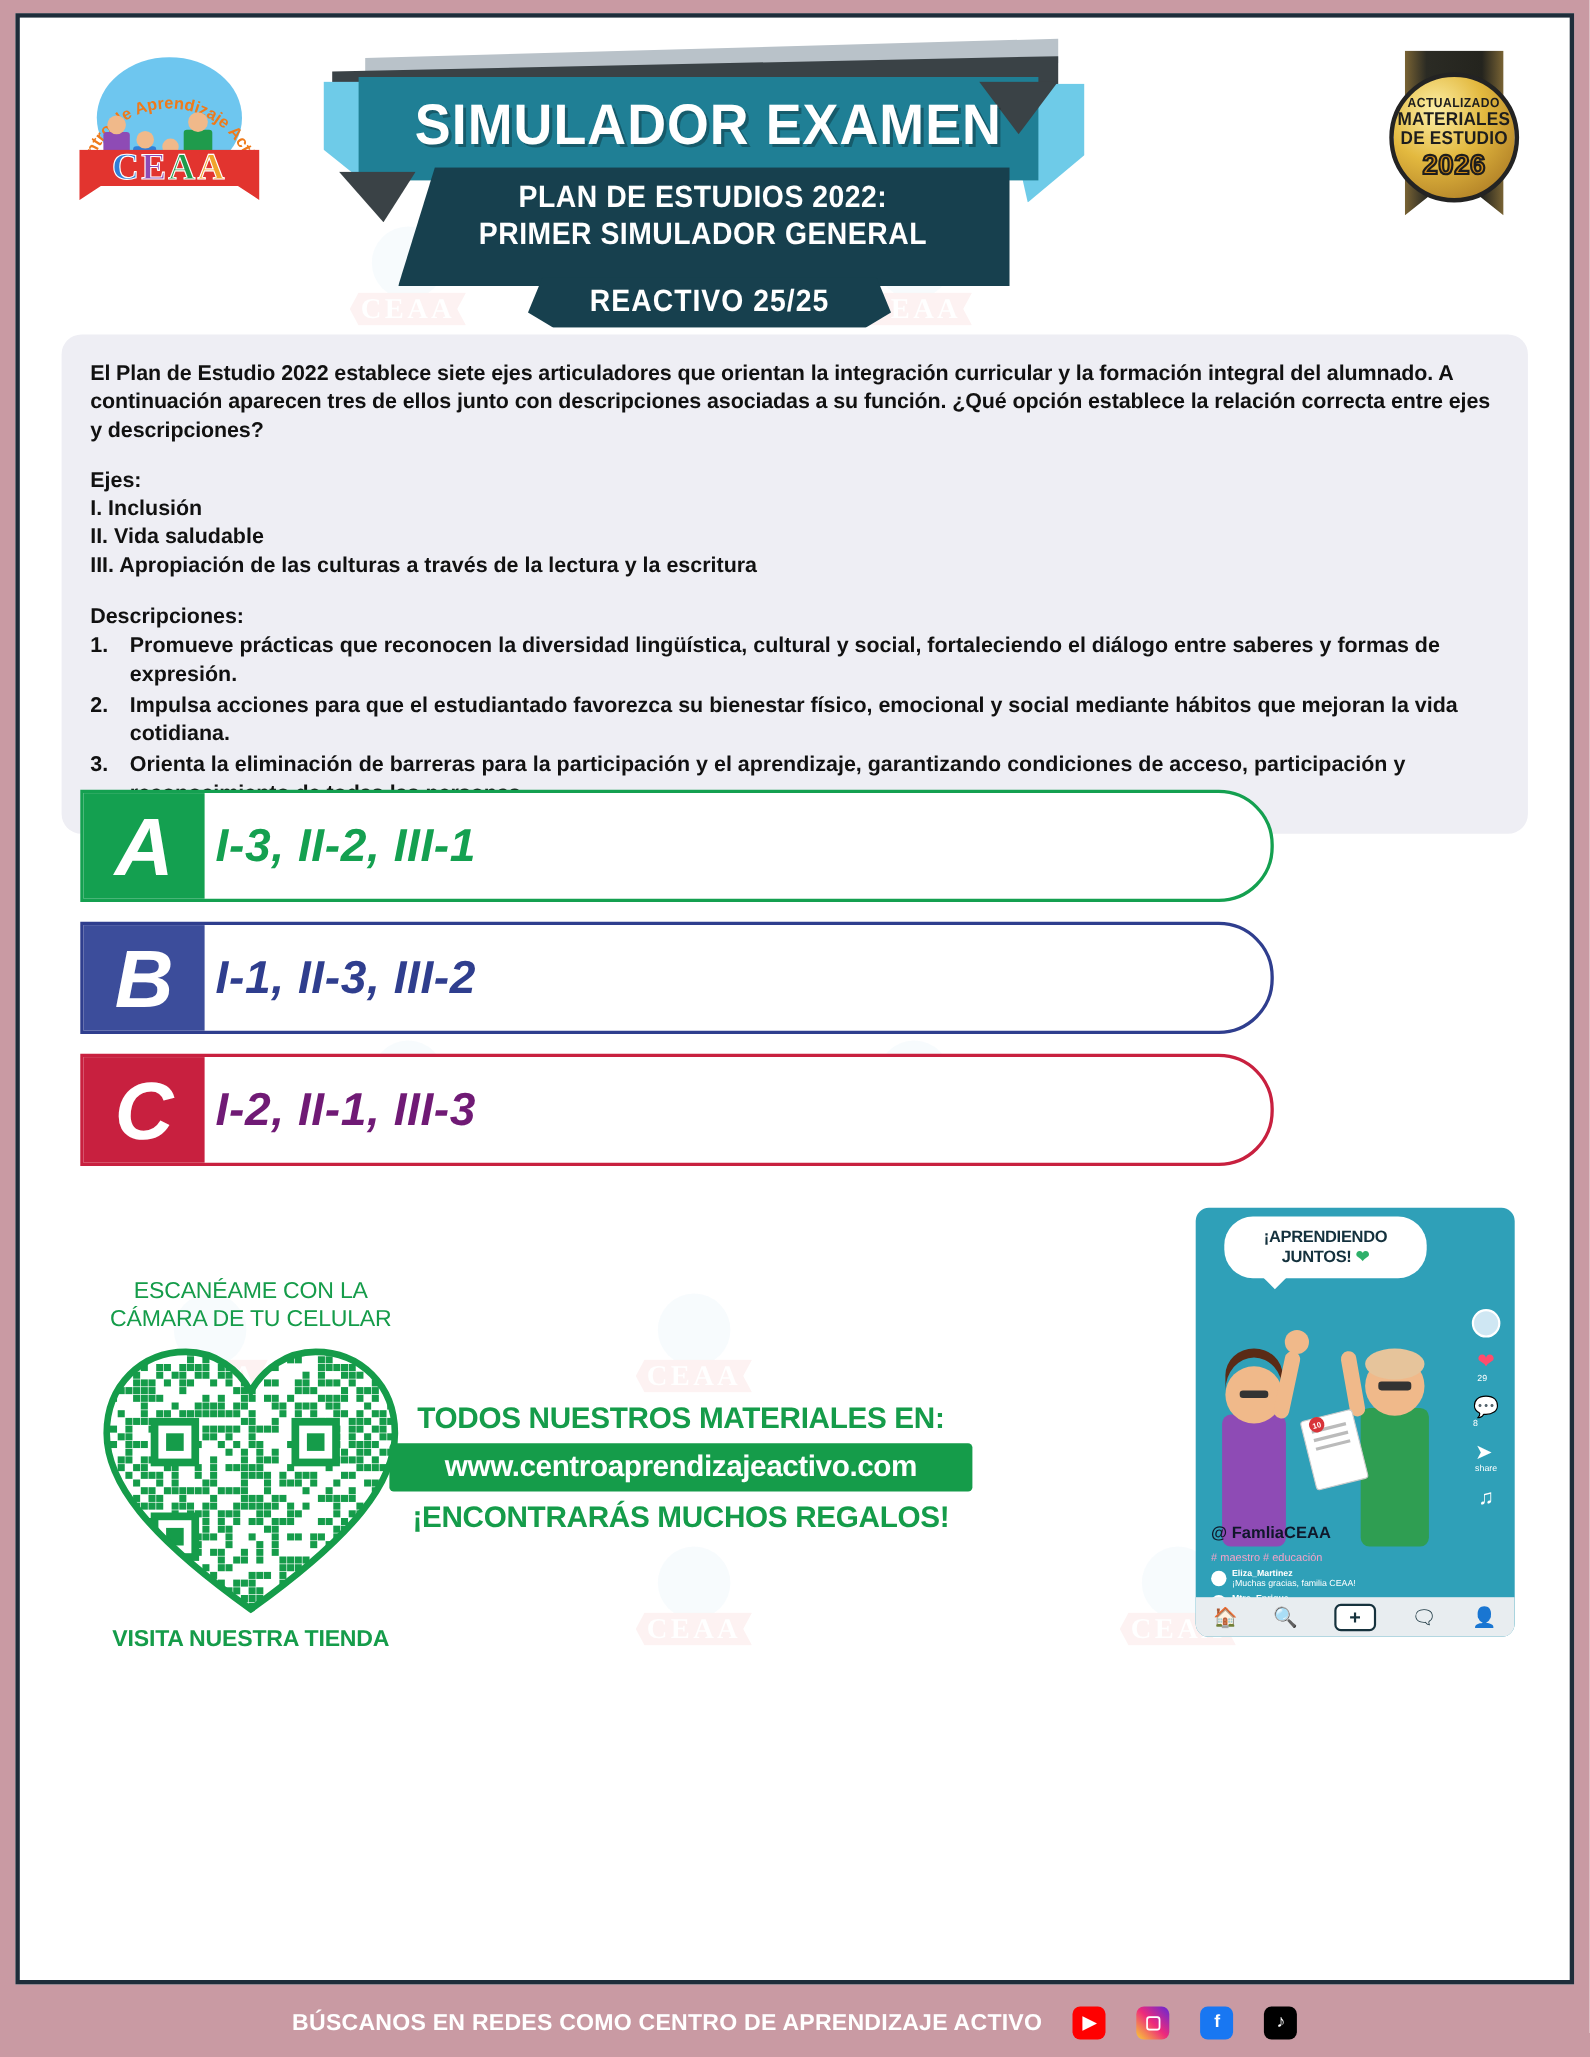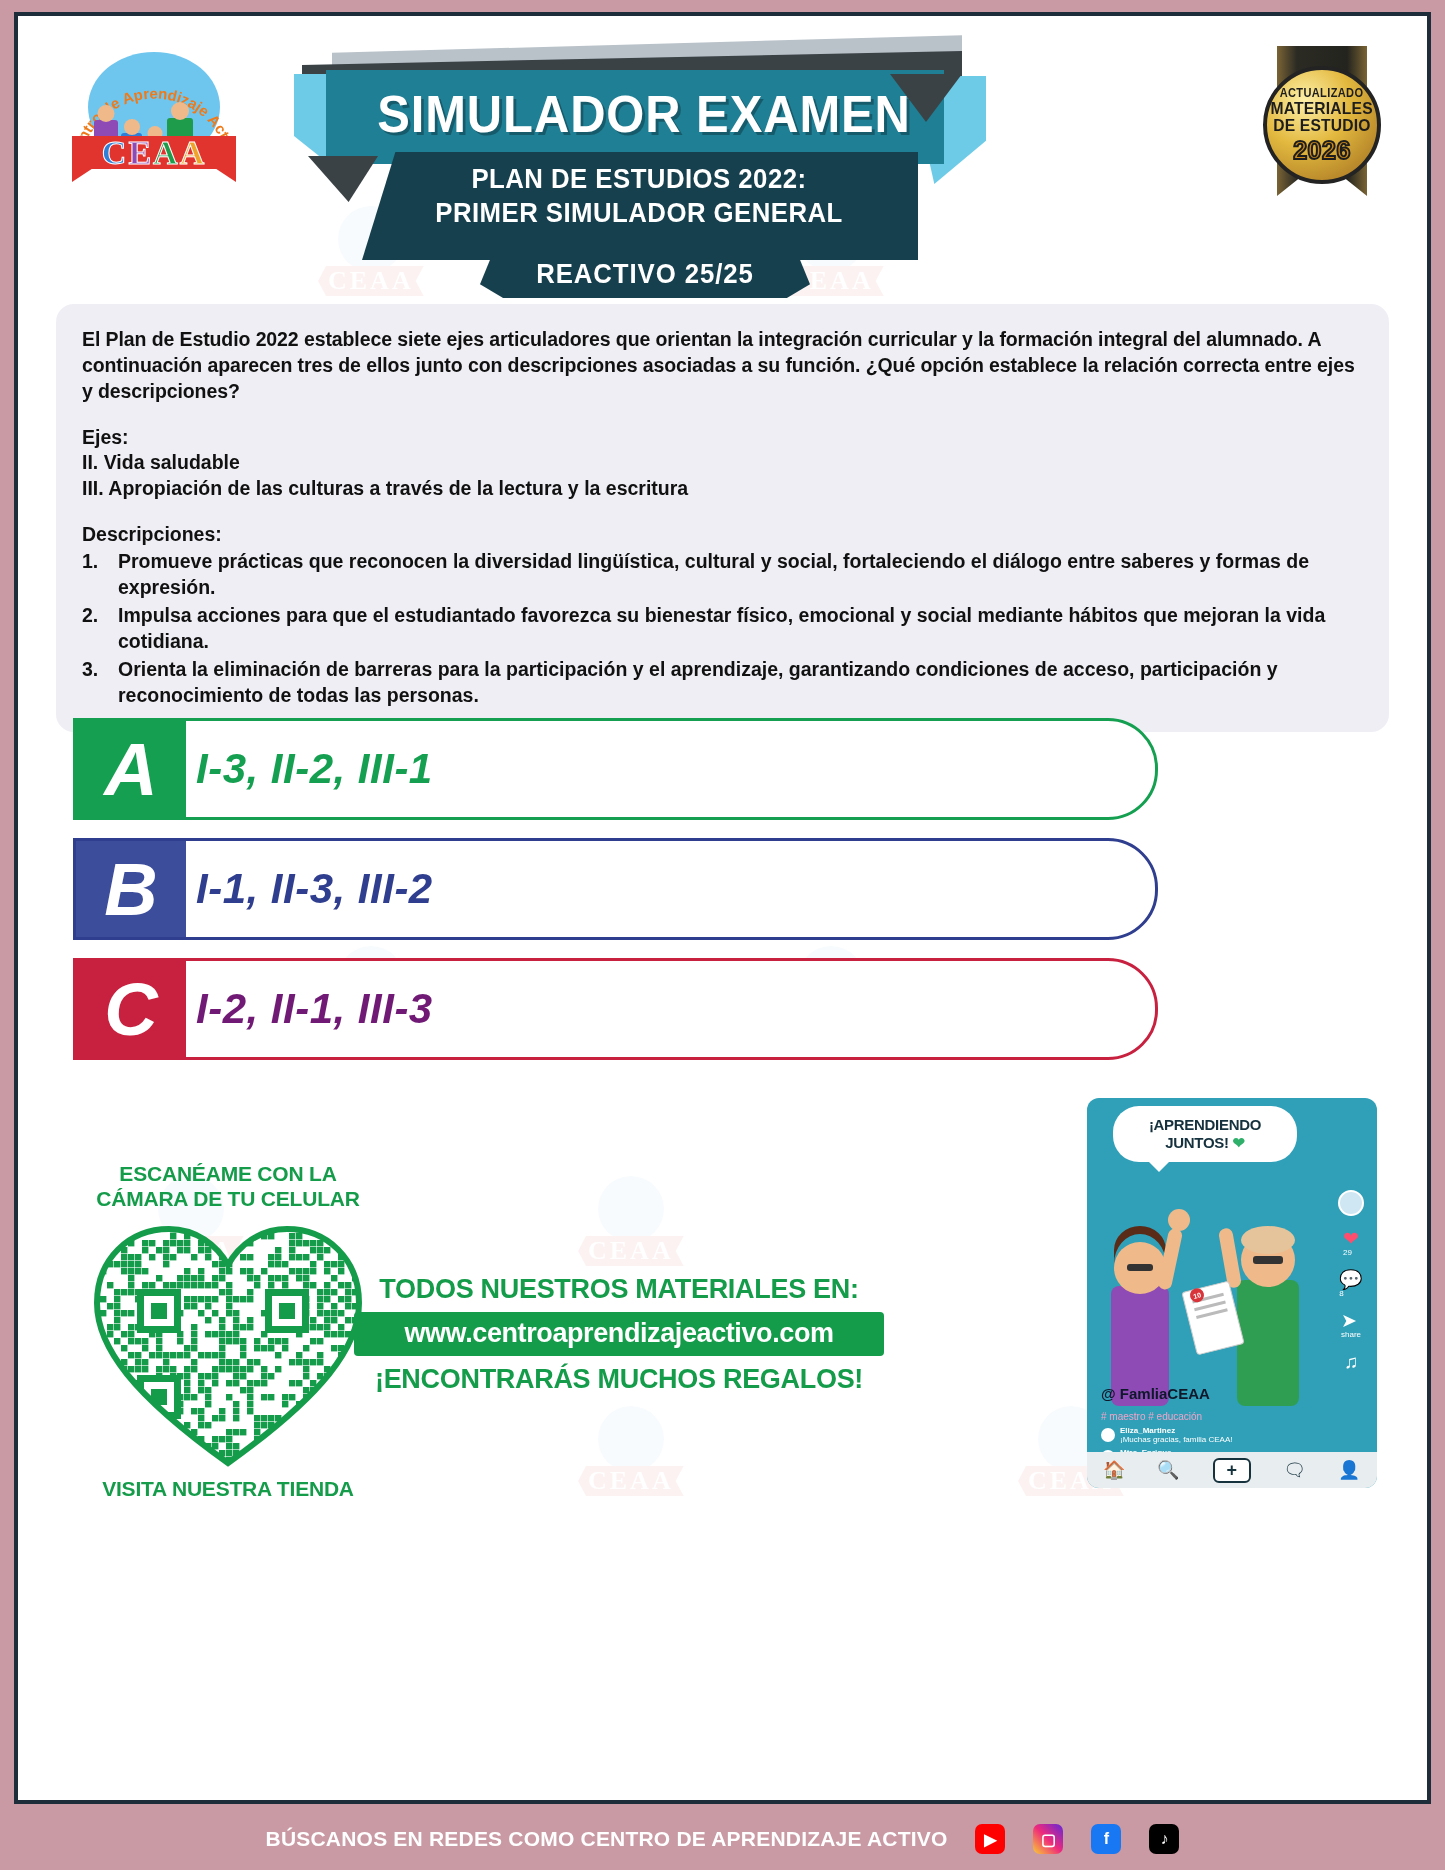--- a/index.html
+++ b/index.html
@@ -116,21 +116,21 @@
   #optA .otext { color:#14a050; }
   #optB { top:822px; border:3px solid #2f3e8e; }
   #optB .letter { background:#3c4d9b; }
   #optB .otext { color:#2f3e8e; }
   #optC { top:942px; border:3px solid #c8203f; }
   #optC .letter { background:#c8203f; }
   #optC .otext { color:#701a75;border-radius:23px; }
   
   #qr-block { position:absolute; left:60px; top:1145px; width:300px;
         text-align:center; }
-  .qr-cap { color:#159c4a; font-weight:bold; font-size:21px; line-height:25px;
+  .qr-cap { color:#159c4a; font-weight:normal; font-size:21px; line-height:25px;
         letter-spacing:-.2px; }
   #qr-heart { margin:8px auto 0; width:270px; height:248px; }
   .qr-foot { margin-top:6px; color:#159c4a; font-weight:bold; font-size:21px;
         letter-spacing:-.2px; }
   
   #promo { position:absolute; left:336px; top:1258px; width:530px;
         text-align:center; }
   .promo-l1 { color:#159c4a; font-weight:bold; font-size:27px; letter-spacing:-.3px; }
   .promo-url { margin-top:7px; background:#159c4a; color:#fff; font-weight:bold;
         font-size:27px; padding:6px 10px 7px; border-radius:4px;
@@ -302,20 +302,21 @@
         <div class="bg-l2">MATERIALES</div>
         <div class="bg-l2">DE ESTUDIO</div>
         <div class="bg-year">2026</div>
       </div>
     </div>
 
     <div id="qcard">
       <div class="qtext">El Plan de Estudio 2022 establece siete ejes articuladores que orientan la integración curricular y la formación integral del alumnado. A continuación aparecen tres de ellos junto con descripciones asociadas a su función.  ¿Qué opción establece la relación correcta entre ejes y descripciones?</div>
 
       <div class="sec-title">Ejes:</div>
+      <div class="plain-line">I. Inclusión</div>
       <div class="plain-line">II. Vida saludable</div>
       <div class="plain-line">III. Apropiación de las culturas a través de la lectura y la escritura</div>
 
       <div class="sec-title">Descripciones:</div>
       <ol class="desc">
         <li>
           <span class="num">1.</span>
           <span>Promueve prácticas que reconocen la diversidad lingüística, cultural y social, fortaleciendo el diálogo entre saberes y formas de expresión.</span>
         </li>
         <li>

